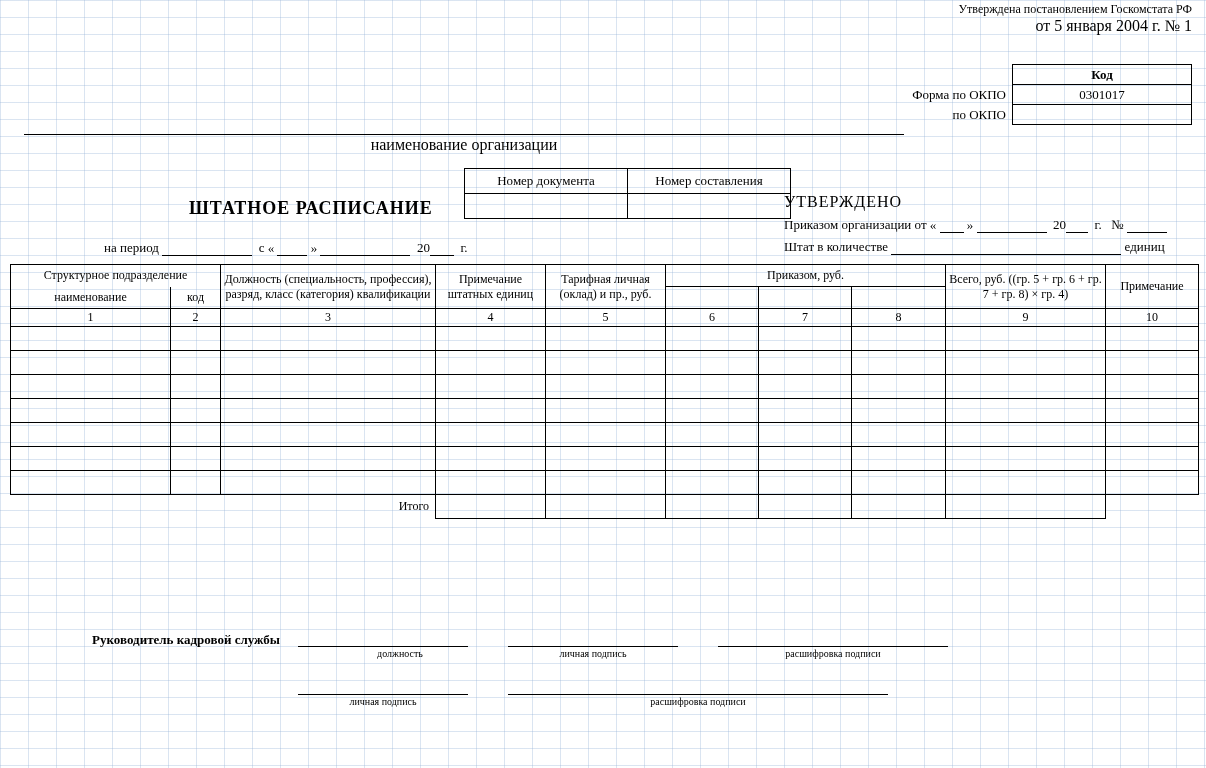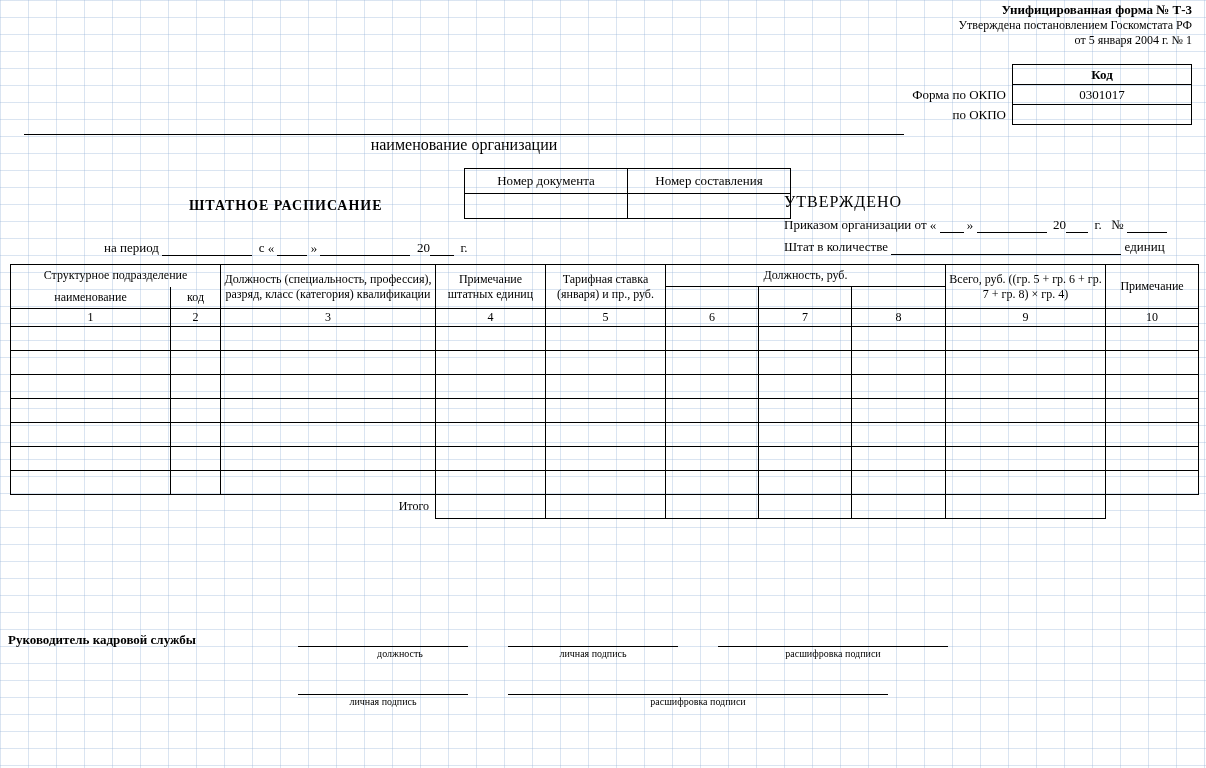--- a/index.html
+++ b/index.html
@@ -27,21 +27,21 @@
     top: 2px;
     width: 1196px;
     box-sizing: border-box;
   }
   .header-right {
     width: 100%;
     text-align: right;
   }
   .header-right .l1 { font-weight: bold; font-size: 13px; padding-right: 8px; }
   .header-right .l2 { font-size: 12px; padding-right: 8px; }
-  .header-right .l3 { font-size: 12px; padding-right: 8px; }
+  .header-right .l3 { font-size: 16px; padding-right: 8px; }
 
   .codes {
     position: absolute;
     right: 8px;
     top: 62px;
   }
   table.codes-table { border-collapse: collapse; }
   table.codes-table td, table.codes-table th {
     border: 1.5px solid #000;
     height: 17px;
@@ -93,21 +93,21 @@
     text-align: center;
   }
   table.doc-date th { font-weight: normal; }
   .doc-date .c1 { width: 160px; border-radius: 6px; }
   .doc-date .c2 { width: 160px; }
 
   .big-title {
     position: absolute;
     left: 165px;
     top: 30px;
-    font-size: 14px;
+    font-size: 18px;
     font-weight: bold;
     letter-spacing: 1px;
   }
 
   .period {
     position: absolute;
     left: 80px;
     top: 72px;
     font-size: 13px;
   }
@@ -159,32 +159,31 @@
   .no-top { border-top: none !important; }
 
   .sign-block {
     position: absolute;
     left: 4px;
     top: 620px;
     width: 1180px;
     font-size: 13px;
   }
   .sign-row { height: 40px; position: relative; }
-  .sign-label { position: absolute; left: 0; top: 10px; font-weight: bold; width: 260px; text-align: left; }
+  .sign-label { position: absolute; left: 12px; top: 10px; font-weight: bold; width: 260px; text-align: right; }
   .sig-line { position: absolute; top: 22px; border-bottom: 1px solid #000; height: 2px; }
   .sig-cap { position: absolute; top: 26px; font-size: 10px; text-align: center; }
 </style>
 </head>
 <body>
 
 <div class="sheet">
   <div class="content">
 
     <div class="header-right">
-      <div class="l1">Унифицированная форма № Т-3</div>
       <div class="l2">Утверждена постановлением Госкомстата РФ</div>
       <div class="l3">от 5 января 2004 г. № 1</div>
     </div>
 
     <div class="codes">
       <table class="codes-table">
         <tbody>
             <tr>
           <td class="label-cell"></td>
           <th class="val-cell">Код</th>
@@ -263,22 +262,22 @@
             <col style="width:93px">
             <col style="width:94px">
           <col style="width:160px">
             <col style="width:93px">
         </colgroup>
         <tbody>
             <tr class="hrow">
           <th colspan="2" class="no-bottom">Структурное подразделение</th>
           <th rowspan="2">Должность (специальность, профессия), разряд, класс (категория) квалификации</th>
           <th rowspan="2">Примечание штатных единиц</th>
-          <th rowspan="2">Тарифная ставка (января) и пр., руб.</th>
-          <th colspan="3">Должность, руб.</th>
+          <th rowspan="2">Тарифная личная (оклад) и пр., руб.</th>
+          <th colspan="3">Приказом, руб.</th>
           <th rowspan="2">Всего, руб. ((гр. 5 + гр. 6 + гр. 7 + гр. 8) × гр. 4)</th>
           <th rowspan="2">Примечание</th>
         </tr>
         <tr class="hrow">
           <th class="no-top">наименование</th>
           <th class="no-top">код</th>
           <th></th>
           <th></th>
           <th></th>
         </tr>

